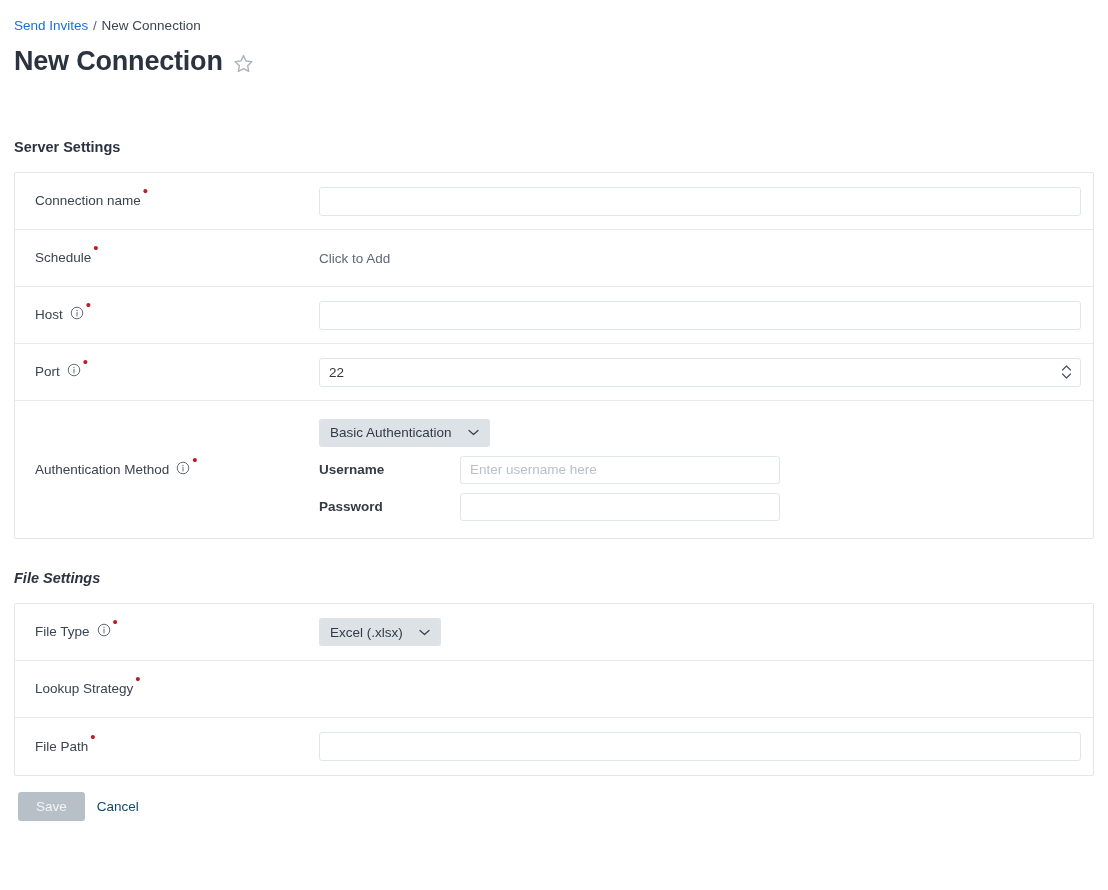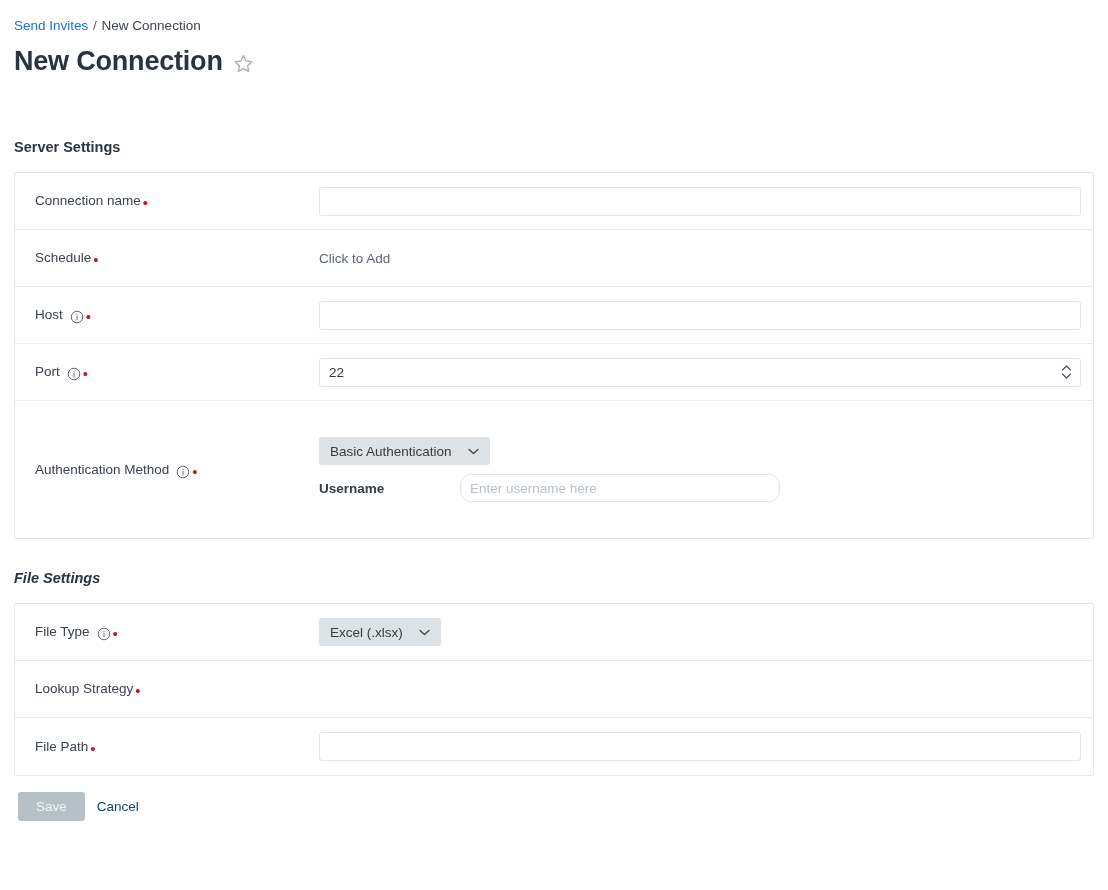--- a/index.html
+++ b/index.html
@@ -78,21 +78,21 @@
     padding: 0;
   }
   .srow:last-child { border-bottom: none; }
   .srow .label-cell {
     width: 304px;
     flex: 0 0 304px;
     padding-left: 20px;
     font-size: 13.5px;
     color: #3b4350;
     display: flex;
-    align-items: flex-end;
+    align-items: flex-start;
     line-height: 18px;
   }
   .srow .value-cell {
     flex: 1 1 auto;
     padding-right: 15px;
     display: flex;
     align-items: center;
   }
 
   .req {
@@ -186,21 +186,21 @@
     width: 141px;
     flex: 0 0 141px;
     font-size: 13.5px;
     font-weight: bold;
     color: #333b45;
   }
   .auth-input {
     width: 320px;
     height: 28px;
     border: 1px solid #e1e6e9;
-    border-radius: 11px;
+    border-radius: 3px;
     background: #fff;
     font-family: "Liberation Sans", sans-serif;
     font-size: 13.5px;
     color: #32373c;
     padding: 0 9px;
     outline: none;
   }
   .auth-input::placeholder { color: #b9c0c8; }
 
   
@@ -343,20 +343,24 @@
                 </svg>
               </span>
             </button>
           </div>
 
           <div class="auth-line">
             <span class="sublabel">Username</span>
             <input class="auth-input" type="text" placeholder="Enter username here" style="">
           </div>
 
+          <div class="auth-line">
+            <span class="sublabel">Password</span>
+            <input class="auth-input" type="password" placeholder="" style="">
+          </div>
 
         </div>
       </div>
     </div>
 
   </div>
 
   <div id="file-heading-wrap">
     <h2 class="section-heading">File Settings</h2>
   </div>

